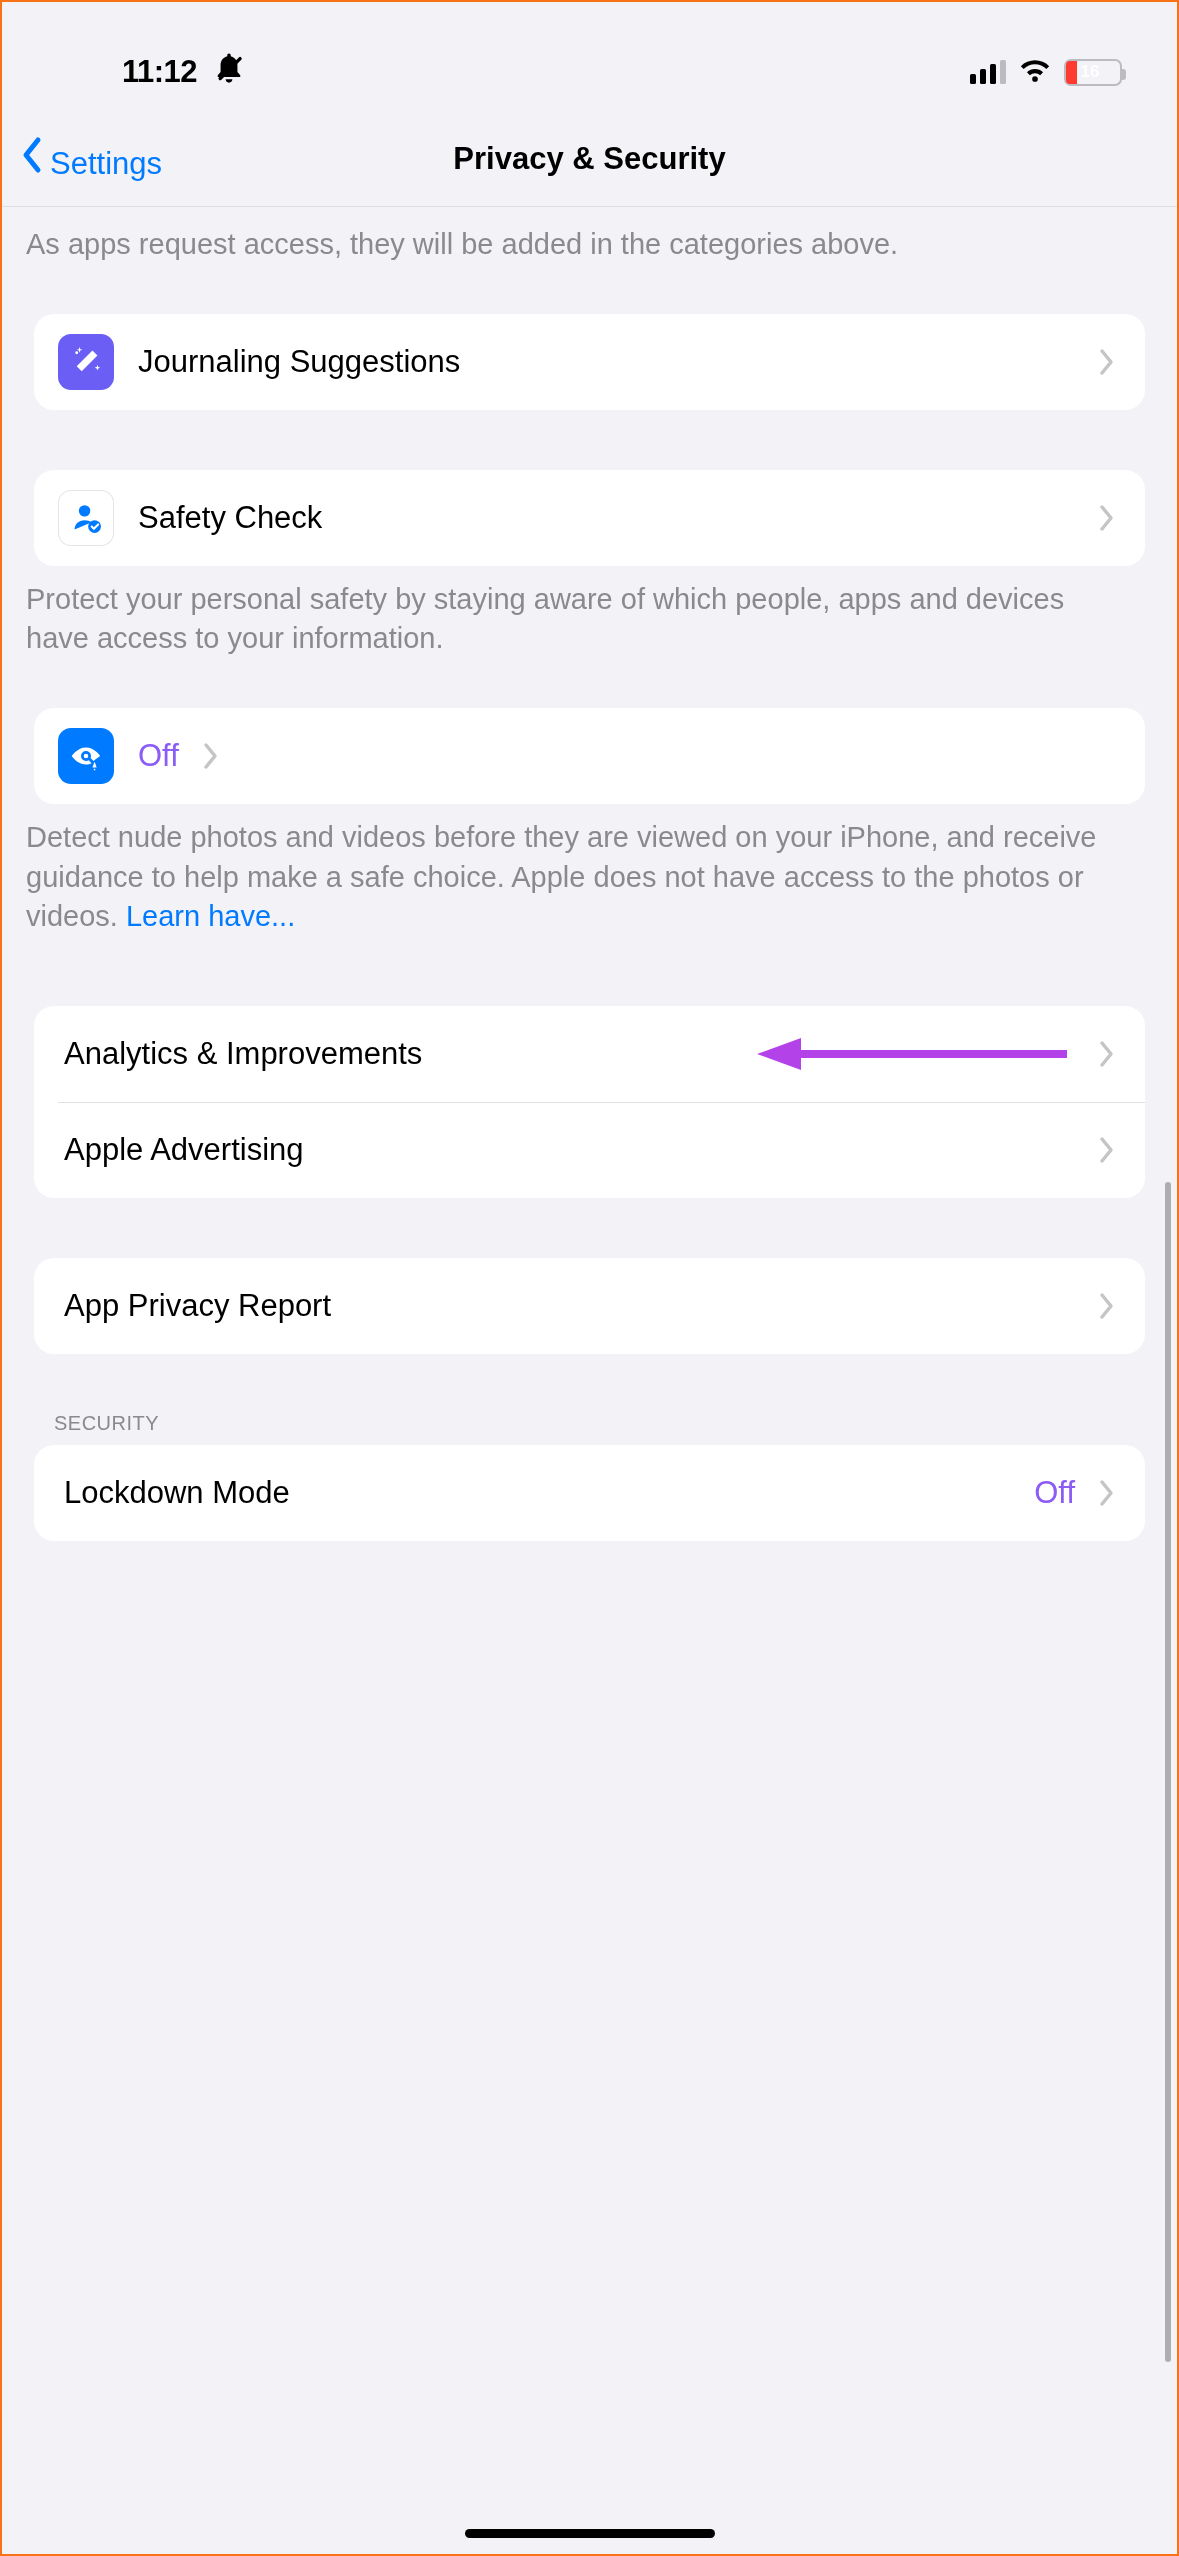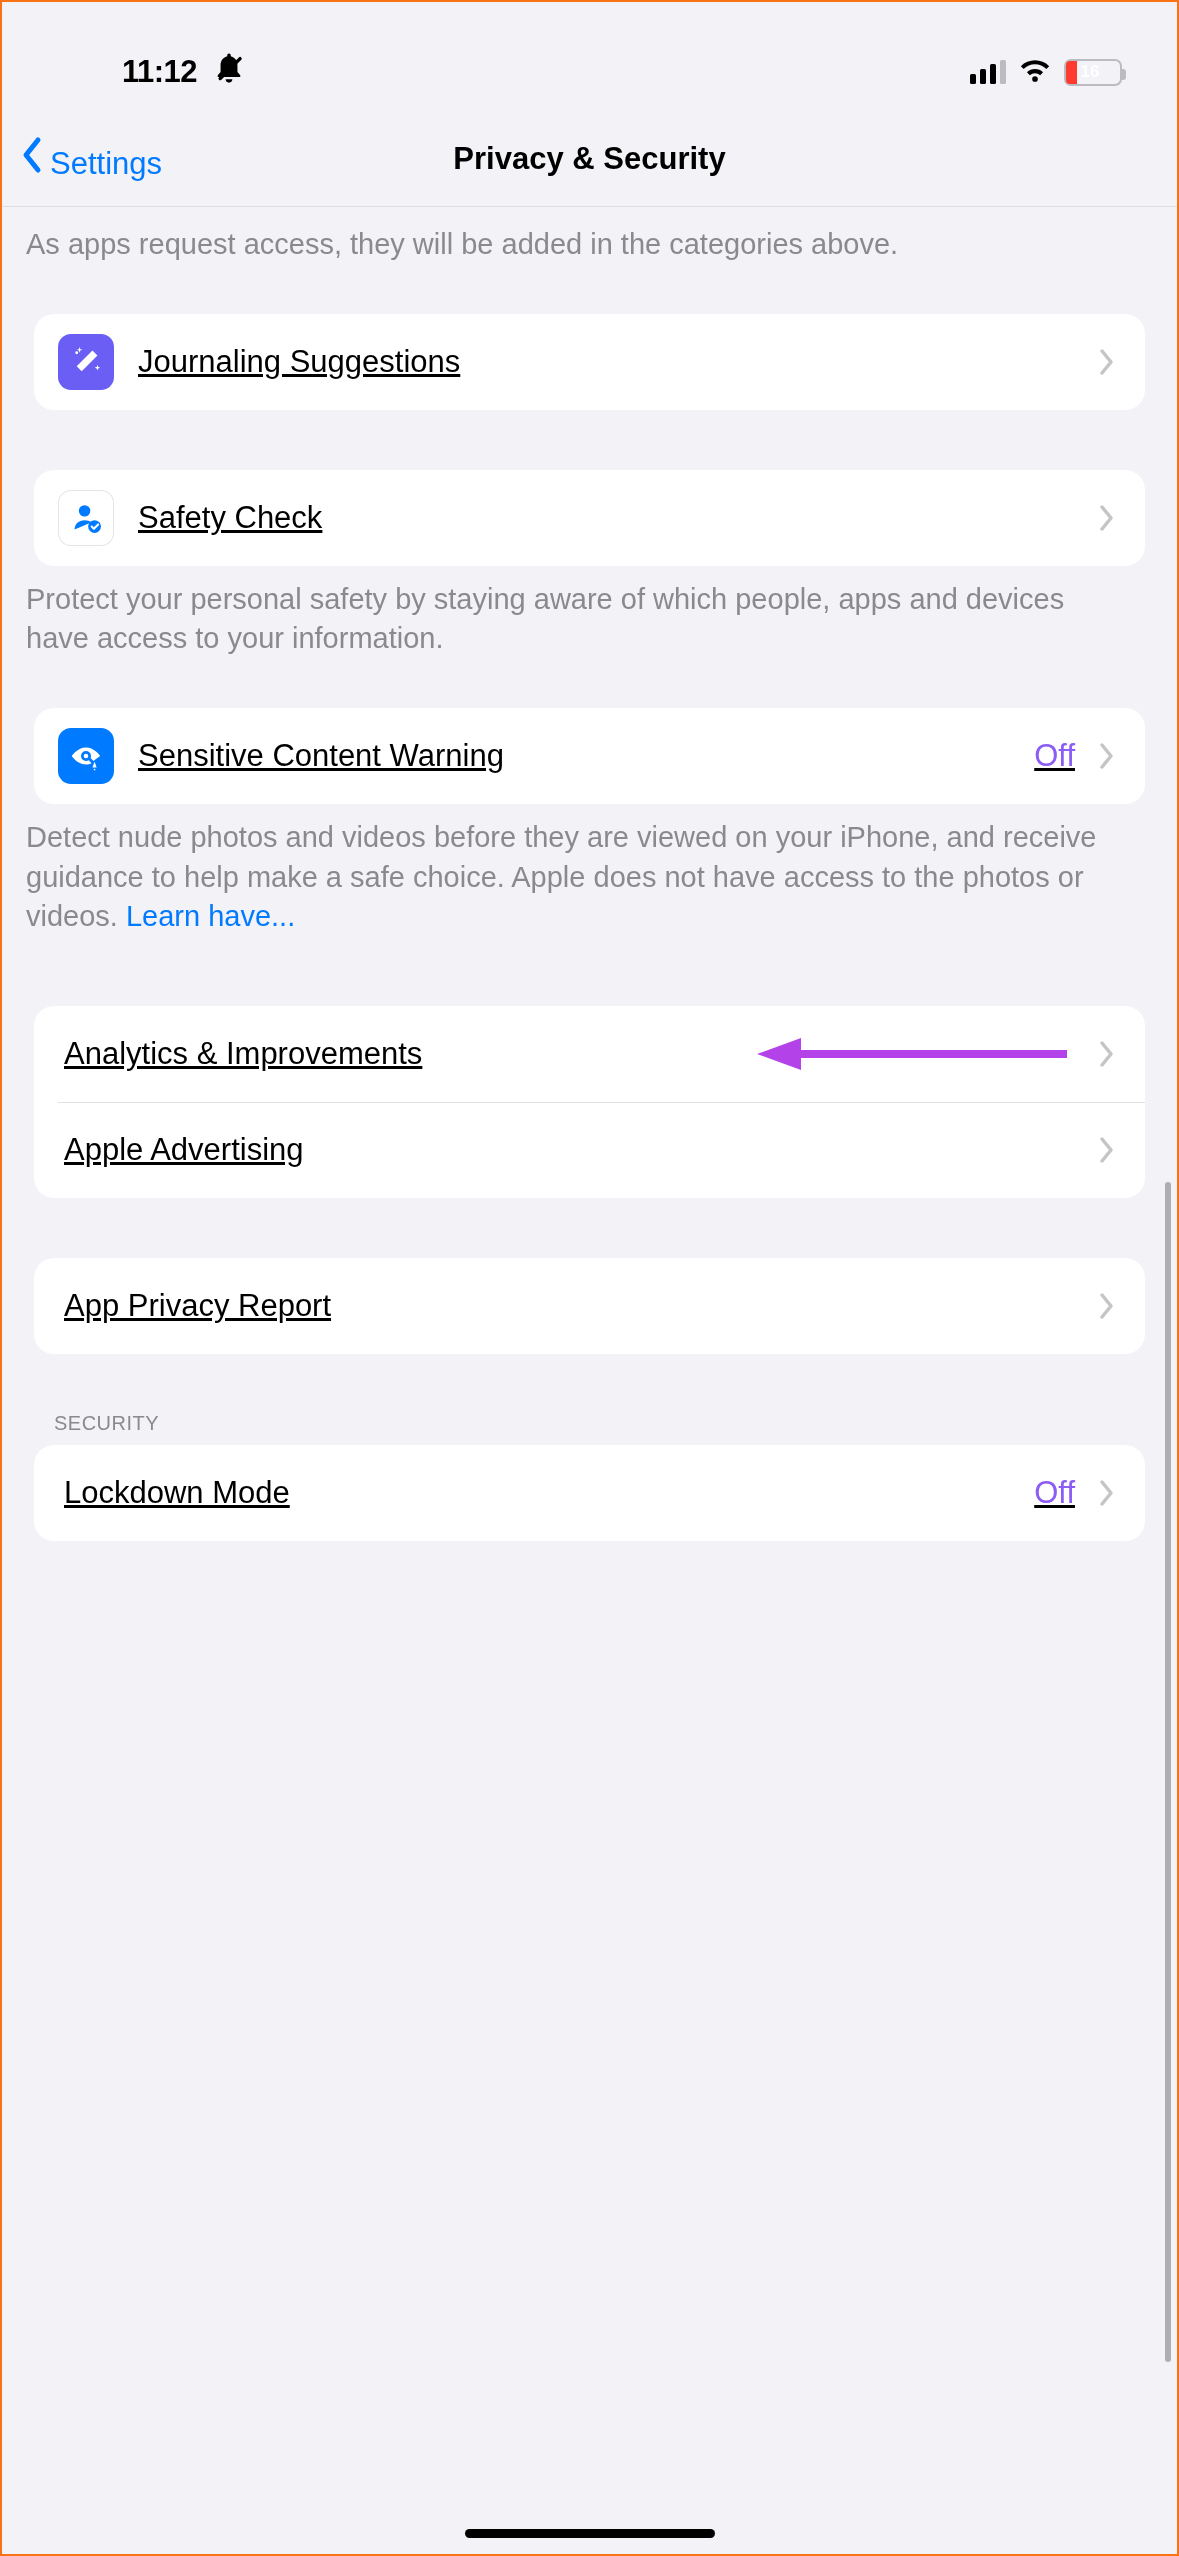--- a/index.html
+++ b/index.html
@@ -110,21 +110,20 @@
   }
   .group.spaced { margin-top: 60px; }
   .group.spaced-sm { margin-top: 40px; }
 
   .row {
     min-height: 96px;
     display: flex; align-items: center;
     gap: 24px;
     padding: 0 30px 0 24px;
     position: relative;
-    text-decoration: underline;
   }
   .row + .row::before {
     content: "";
     position: absolute; top: 0; left: 24px; right: 0;
     height: 1px; background: rgba(0,0,0,0.12);
   }
   .row.no-icon { padding-left: 30px; }
   .row .label { font-size: 31px; font-weight: 400; flex: 1; }
   .row .value { font-size: 31px; color: #8b5cf6; }
 
@@ -261,21 +260,20 @@
     <div class="group spaced-sm">
       <div class="row">
         <span class="app-icon ic-eye">
           <svg viewBox="0 0 56 56" width="40" height="40" fill="#fff">
               <path d="M28 16C16 16 8 28 8 28s8 12 20 12c3 0 5.5-.7 7.8-1.7L32 34c-1.2.6-2.5 1-4 1a7 7 0 110-14 7 7 0 017 7c0 1-.2 1.9-.6 2.7l4.2 4.2C43 31 48 28 48 28S40 16 28 16z"></path>
               <circle cx="28" cy="28" r="3.2"></circle>
               <path d="M40 36l3 8h-6z"></path>
               <rect x="39" y="46" width="2" height="2"></rect>
             </svg>
         </span>
-        <span class="label">Sensitive Content Warning</span>
         <span class="value">Off</span>
         <span class="chevron">
           <svg viewBox="0 0 16 28" fill="none" stroke="currentColor" stroke-width="3.5" stroke-linecap="round" stroke-linejoin="round">
               <polyline points="3,3 12,14 3,25"></polyline>
             </svg>
         </span>
       </div>
     </div>
     <div class="footer-text tight-top">
       <span>Detect nude photos and videos before they are viewed on your iPhone, and receive guidance to help make a safe choice. Apple does not have access to the photos or videos. </span><a href="#">Learn have...</a>

